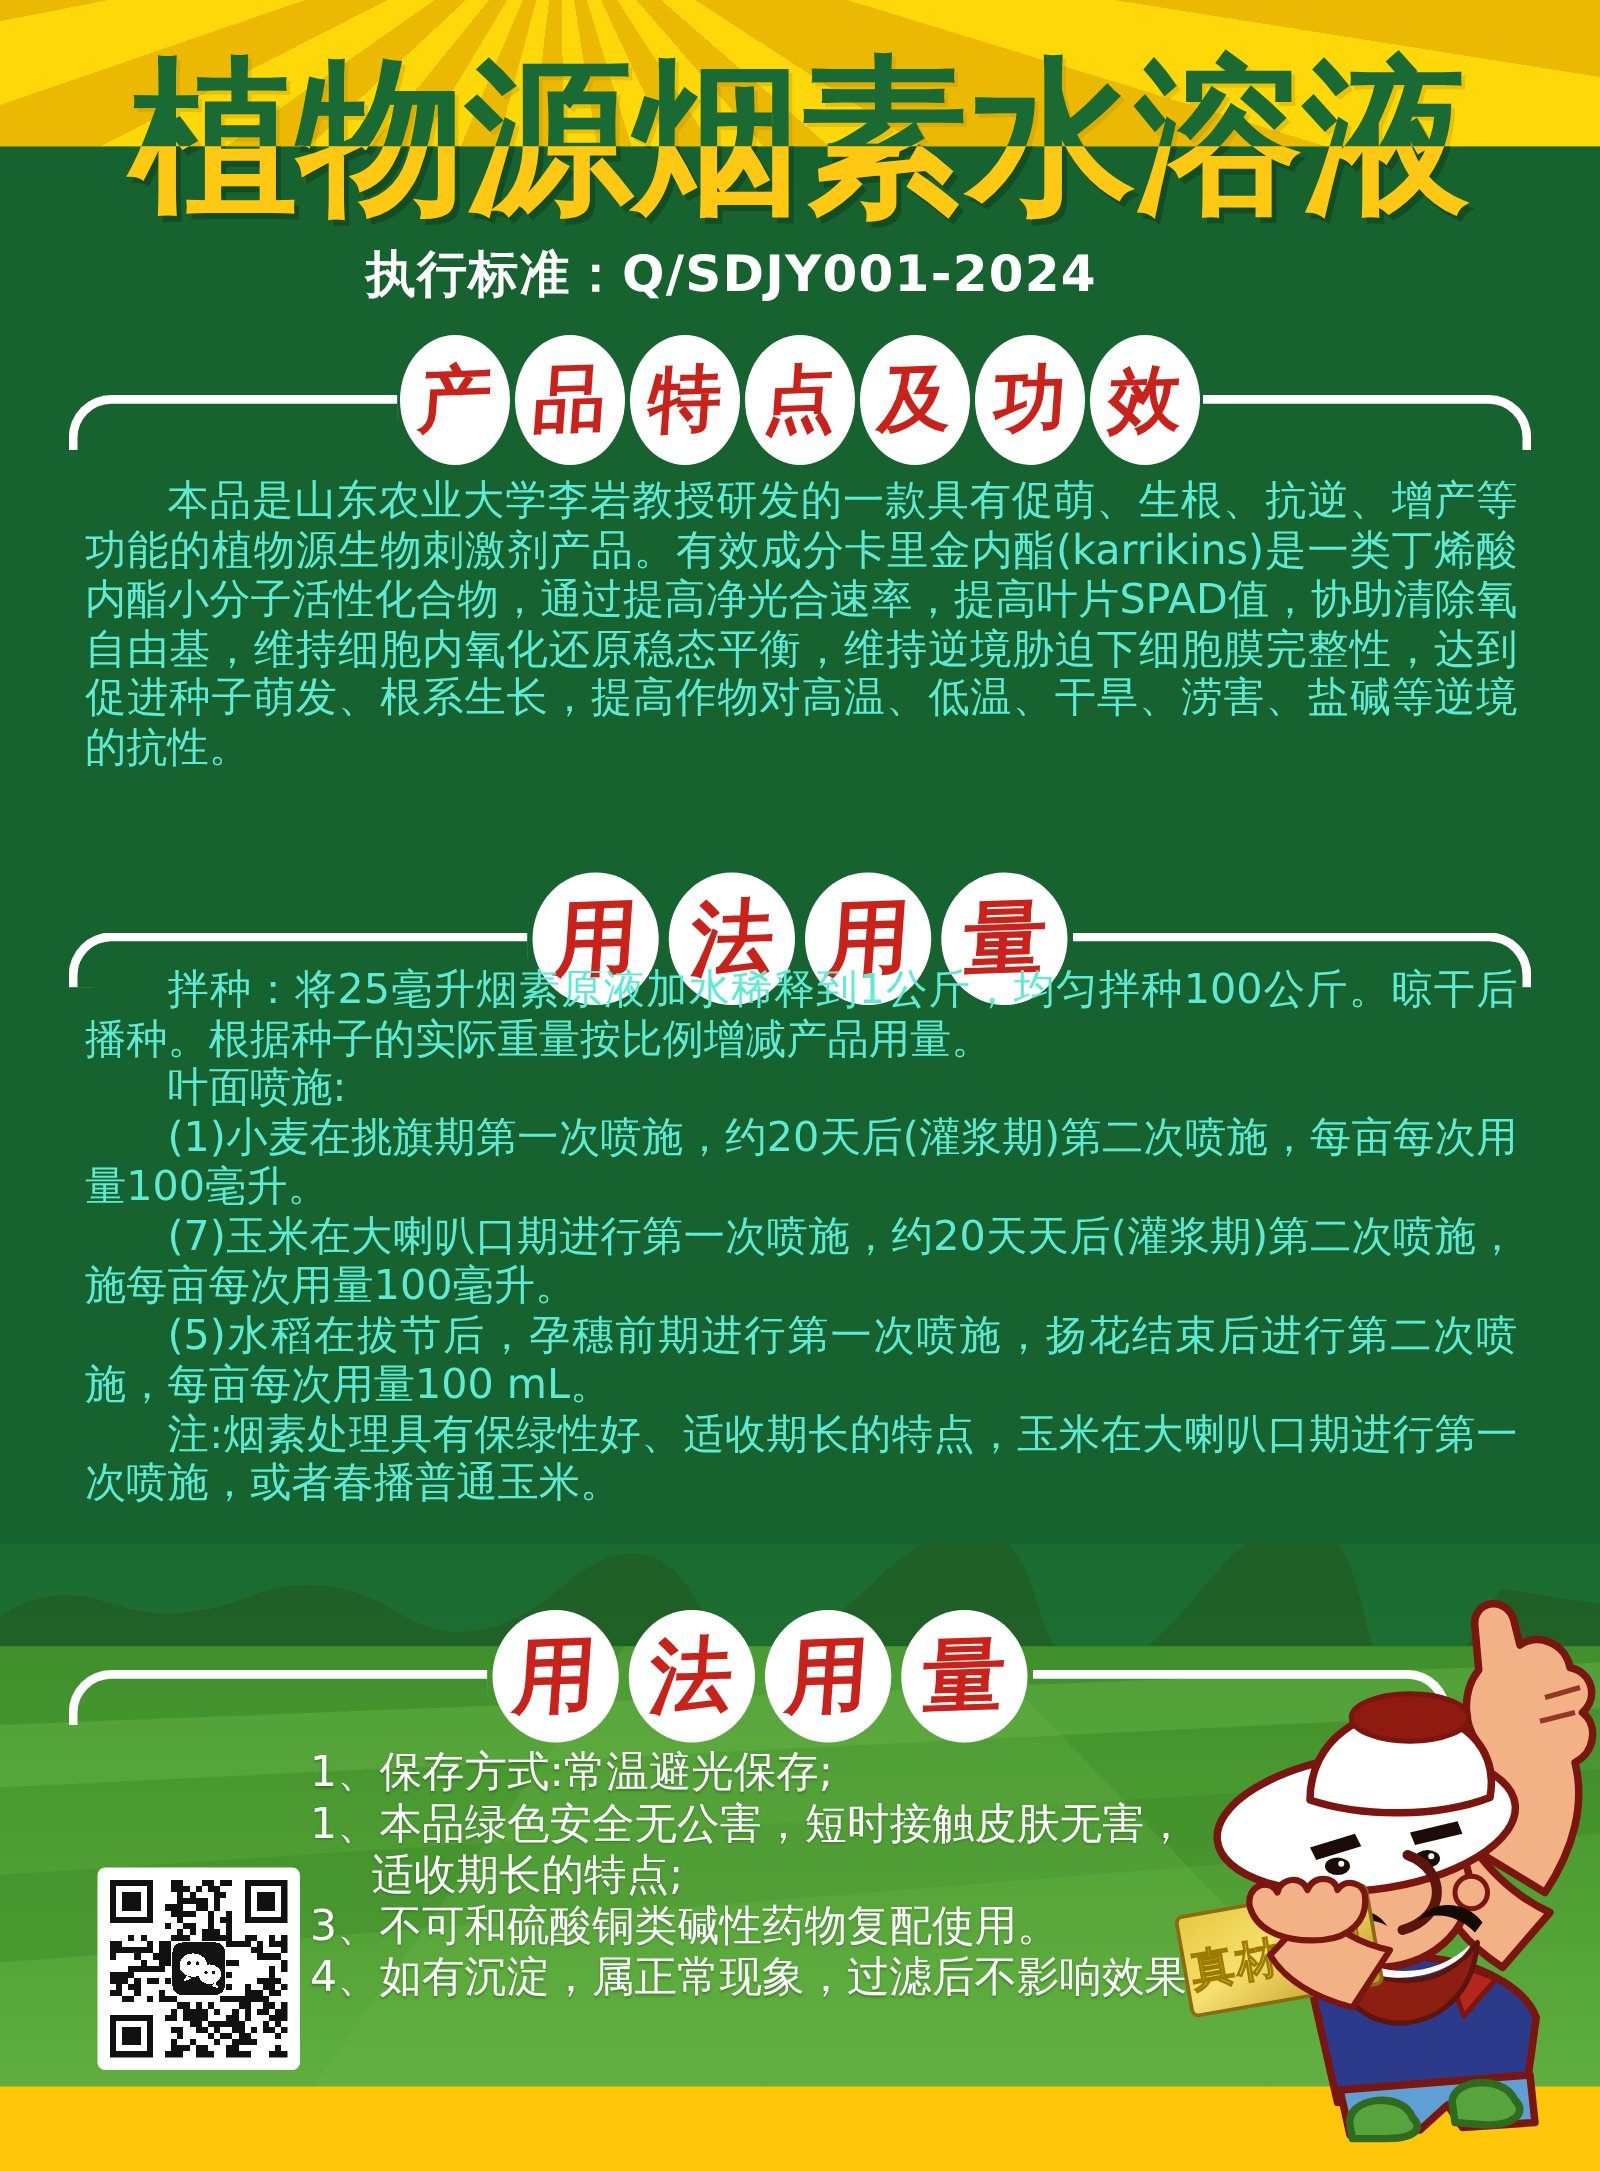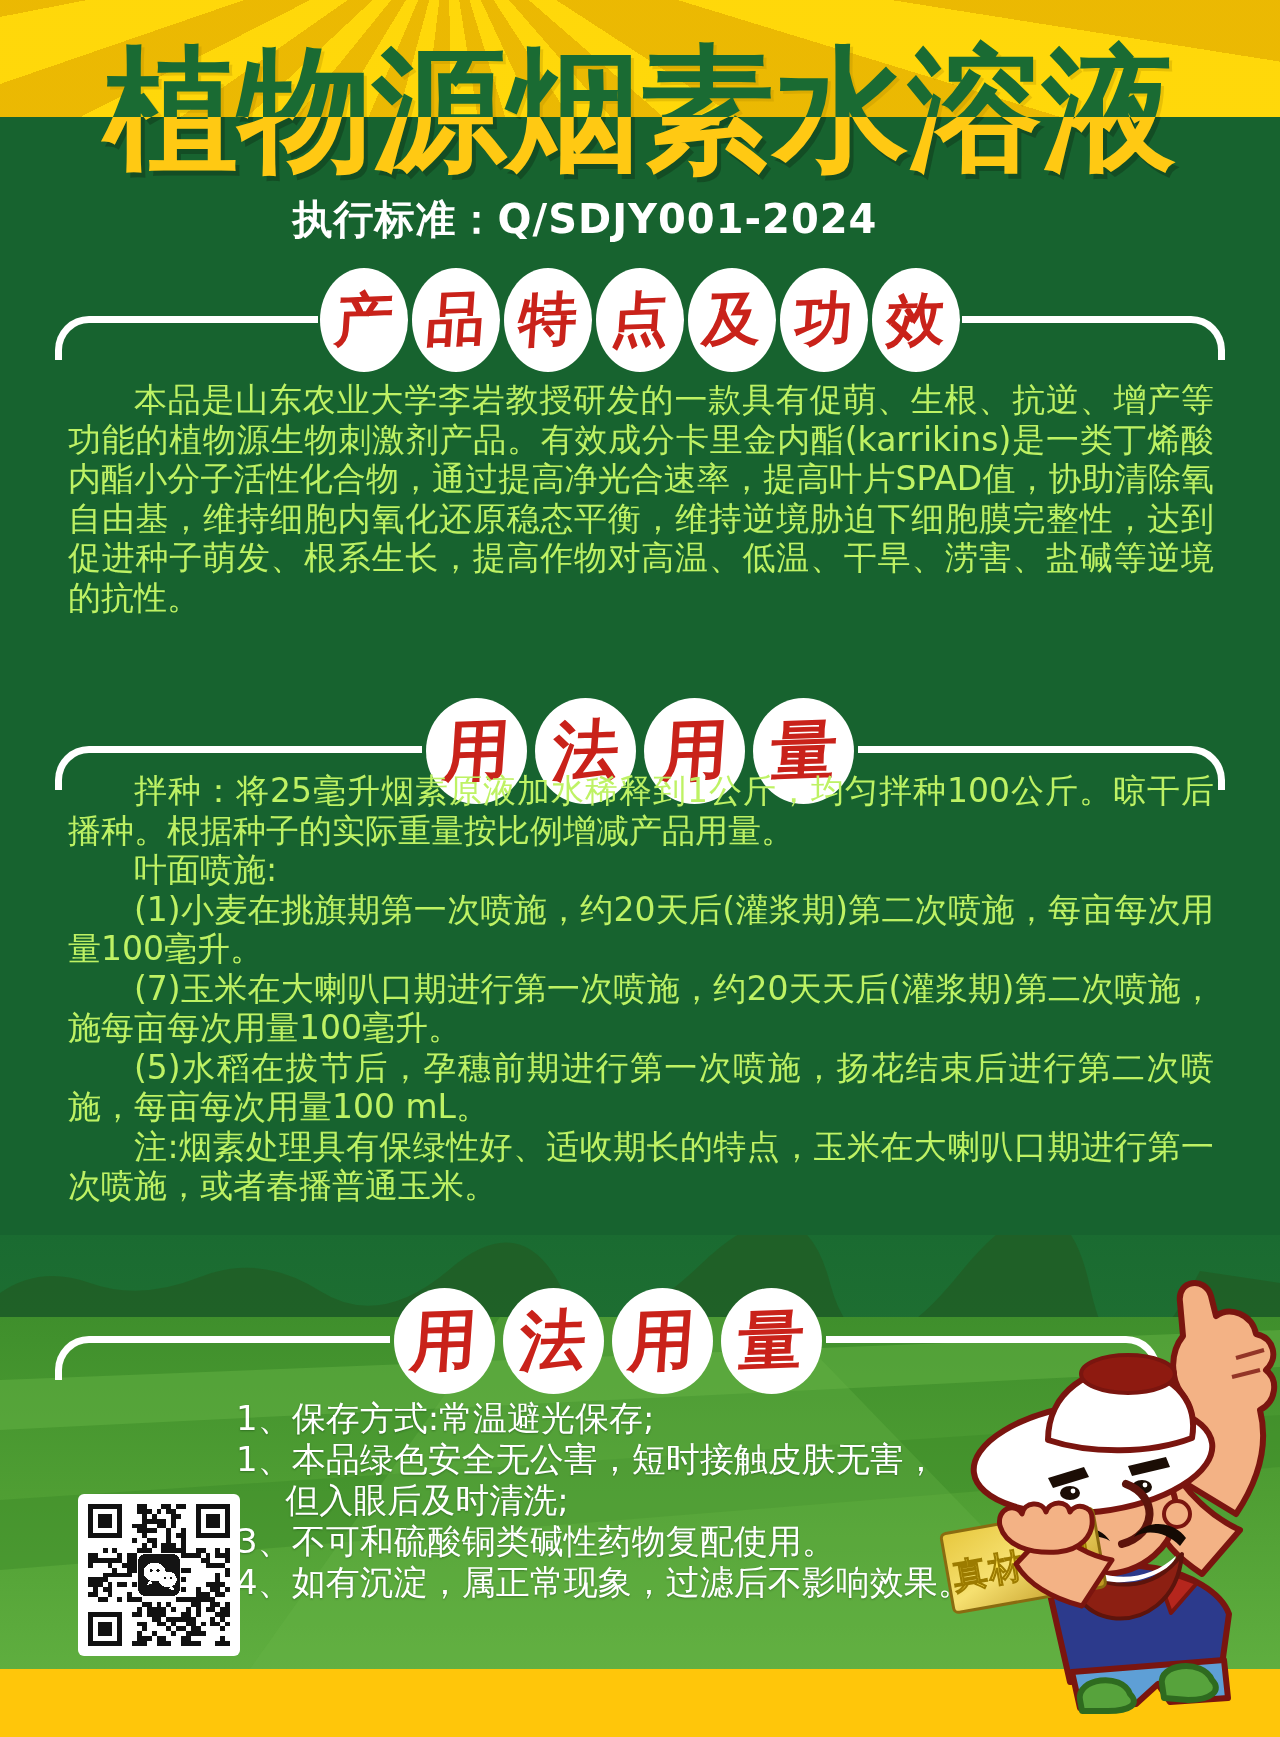--- a/index.html
+++ b/index.html
@@ -44,28 +44,28 @@
   }
   .sec-7 .oval{width:88px;height:104px;margin:0 2px;}
   .sec-7 .oval span{font-size:58px;}
   .sec-4 .oval{width:101px;height:106px;margin:0 4px;}
   .sec-4 .oval span{font-size:66px;}
   #sec1{left:55px;width:1170px;top:268px;}
   #sec2{left:55px;width:1170px;top:698px;}
   #sec3{left:55px;width:1105px;top:1288px;z-index:4;}
   
   .copy{
-    position:absolute;left:68px;width:1146px;color:#bef264;
+    position:absolute;left:68px;width:1146px;color:#5eead4;
     font-size:33px;line-height:39.5px;text-align:justify;z-index:3;
   }
   .copy p{margin:0;text-indent:2em;}
   #copy-features{top:380px;}
   #copy-usage{top:771px;}
   .notes{
-    position:absolute;left:236px;top:1398px;width:930px;color:#fff;
+    position:absolute;left:248px;top:1398px;width:930px;color:#fff;
     font-size:34px;line-height:41px;z-index:4;text-shadow:0 1px 2px rgba(0,40,10,.35);
   }
   .notes div{margin:0;}
   .notes .cont{padding-left:1.45em;}
   
   .field{position:absolute;left:0;top:1235px;width:1280px;height:434px;z-index:1;}
   
   .bottom-band{position:absolute;left:0;top:1669px;width:100%;height:68px;background:#ffc60a;z-index:2;}
   
   .qr-panel{
@@ -182,21 +182,21 @@
       </div>
     <div class="oval">
         <span>量</span>
       </div>
     <div class="hl hl-right"></div>
   </div>
 
   <div class="notes">
     <div>1、保存方式:常温避光保存;</div>
     <div>1、本品绿色安全无公害，短时接触皮肤无害，</div>
-    <div class="cont">但入眼后及时清洗;</div>
+    <div class="cont">适收期长的特点;</div>
     <div>3、不可和硫酸铜类碱性药物复配使用。</div>
     <div>4、如有沉淀，属正常现象，过滤后不影响效果。</div>
   </div>
 
   <div class="qr-panel">
     <svg viewBox="0 0 29 29">
       <g id="qr-modules" fill="#111">
           <rect x="10" y="0" width="1" height="1"></rect>
           <rect x="11" y="0" width="1" height="1"></rect>
           <rect x="15" y="0" width="1" height="1"></rect>

